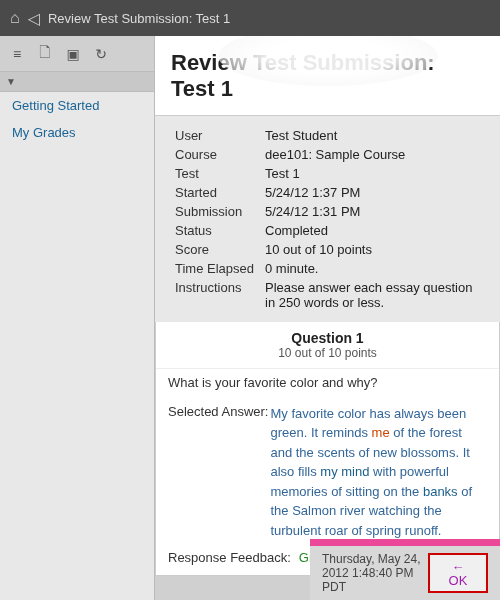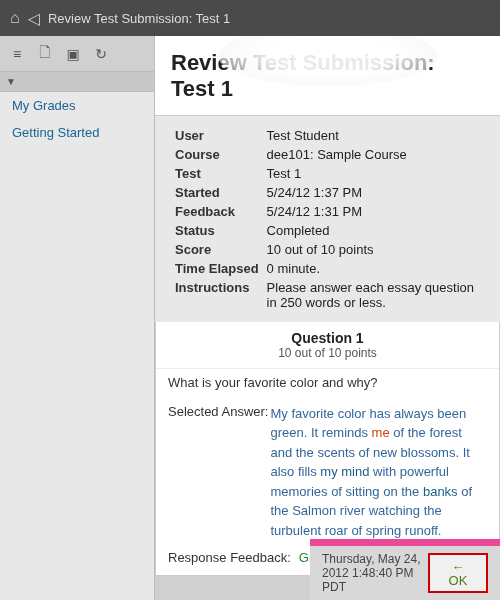--- a/index.html
+++ b/index.html
@@ -133,21 +133,21 @@
       width: 100%;
       border-collapse: collapse;
     }
     .info-table tr td {
       padding: 2px 4px;
       font-size: 13px;
       vertical-align: top;
     }
     .info-table tr td:first-child {
       color: #333;
-      font-weight: bold;
+      font-weight: normal;
       width: 90px;
       white-space: nowrap;
     }
     .info-table tr td:last-child {
       color: #222;
     }
 
     
     .question-box {
       background: white;
@@ -233,21 +233,21 @@
     }
     .footer-timestamp {
       font-size: 12px;
       color: #444;
     }
     .ok-button {
       background: #f0f0f0;
       border: 2px solid #cc0000;
       padding: 3px 12px;
       font-size: 13px;
-      color: #4d7c0f;
+      color: #a21caf;
       cursor: pointer;
       min-width: 60px;
       text-align: center;
     }
   </style>
 </head>
 <body>
 
 <div class="top-bar">
   <span class="top-bar-icon">⌂</span>
@@ -260,22 +260,22 @@
   <div class="sidebar">
     <div class="sidebar-toolbar">
       <span class="sidebar-toolbar-icon">≡</span>
       <span class="sidebar-toolbar-icon">🗋</span>
       <span class="sidebar-toolbar-icon">▣</span>
       <span class="sidebar-toolbar-icon">↻</span>
     </div>
     <div class="sidebar-course-label">
       <span class="sidebar-arrow">▼</span>
     </div>
+    <a class="sidebar-nav-item">Getting Started</a>
     <a class="sidebar-nav-item">My Grades</a>
-    <a class="sidebar-nav-item">Getting Started</a>
   </div>
 
   <div class="content-area">
 
     <div class="page-heading">
       <div class="heading-oval"></div>
       <div class="page-heading-title">Review Test Submission: Test 1</div>
     </div>
 
     <div class="info-section">
@@ -291,21 +291,21 @@
         </tr>
         <tr>
           <td>Test</td>
           <td>Test 1</td>
         </tr>
         <tr>
           <td>Started</td>
           <td>5/24/12 1:37 PM</td>
         </tr>
         <tr>
-          <td>Feedback</td>
+          <td>Submission</td>
           <td>5/24/12 1:31 PM</td>
         </tr>
         <tr>
           <td>Status</td>
           <td>Completed</td>
         </tr>
         <tr>
           <td>Score</td>
           <td>10 out of 10 points</td>
         </tr>

